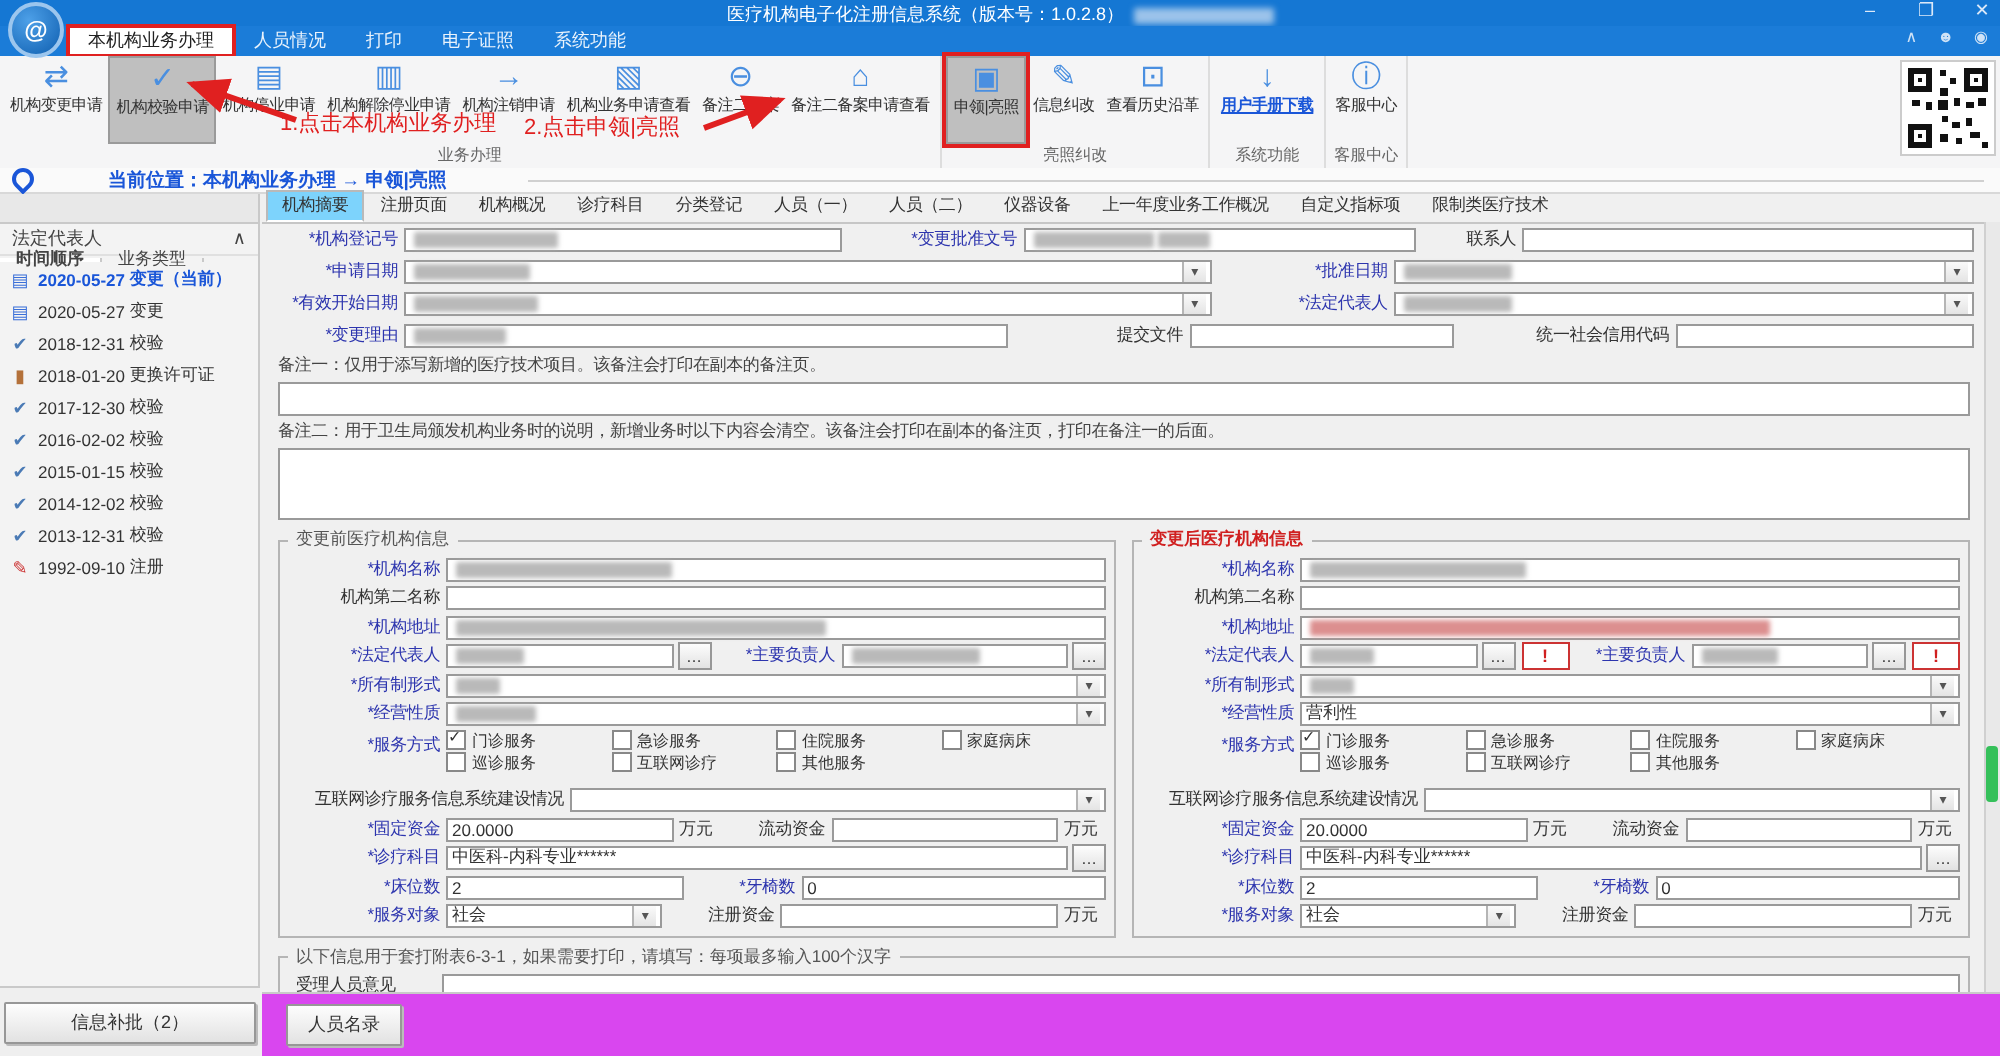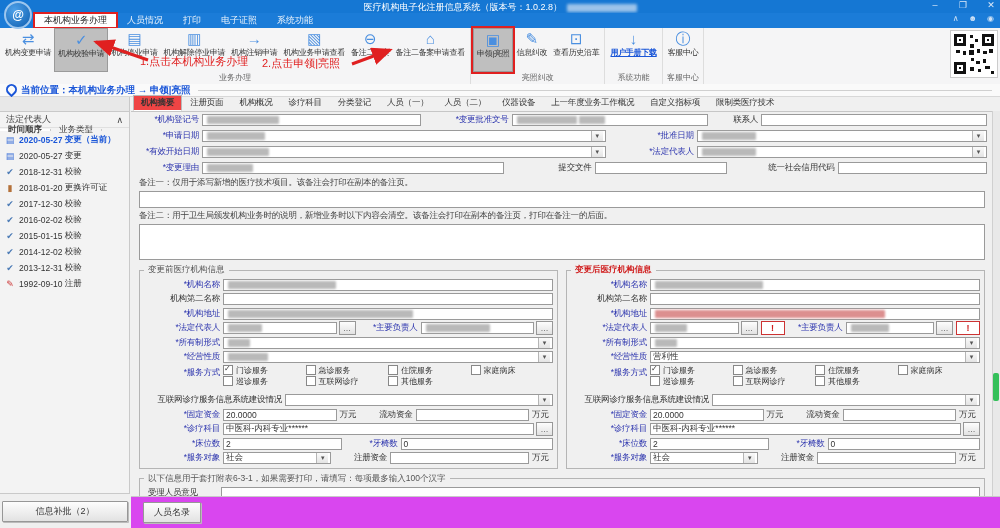--- a/index.html
+++ b/index.html
@@ -30,42 +30,42 @@
   .ritem.selected{background:#bfbfbf;border:1px solid #9a9a9a;}
   .ritem.redbox{outline:2px solid #e02020;outline-offset:0px;}
   .ritem.link .rlabel{color:#1a56d8;text-decoration:underline;font-weight:bold;}
   .rgroup-label{font-size:8px;color:#666;text-align:center;height:12px;line-height:12px;}
   #qr{position:absolute;right:2px;top:2px;width:46px;height:46px;background:#fff;border:1px solid #ccc;}
   
   .anno{position:absolute;color:#e02020;font-weight:normal;font-size:11px;white-space:nowrap;z-index:9;}
   .anno-svg{position:absolute;left:0;top:0;width:1000px;height:56px;pointer-events:none;z-index:8;}
   
   #breadcrumb{position:absolute;left:0;top:84px;width:1000px;height:13px;background:#fafafa;
-    border-bottom:1px solid #d8d8d8;display:flex;align-items:center;padding-left:4px;box-sizing:border-box;}
+    border-bottom:1px solid #d8d8d8;display:flex;align-items:center;padding-left:4px;box-sizing:border-box;gap:33px;}
   #breadcrumb .crumb{color:#1a56d8;font-weight:bold;font-size:9.5px;}
   .pin{width:7px;height:7px;border:2px solid #1a56d8;border-radius:50% 50% 50% 0;transform:rotate(-45deg);margin:0 4px 2px 2px;}
   #crumb-rule{flex:1;height:1px;background:#d0d0d0;margin:0 8px;}
   
   #sidebar{position:absolute;left:0;top:97px;width:130px;height:431px;background:#f3f3f3;border-right:1px solid #c9c9c9;box-sizing:border-box;}
   #side-tabs{display:flex;height:14px;border-bottom:1px solid #c9c9c9;background:#e8e8e8;}
   .side-tab{padding:1px 8px;font-size:8.5px;color:#444;border-right:1px solid #c9c9c9;display:flex;align-items:center;margin-top:32px;}
   .side-tab.active{background:#fff;font-weight:bold;}
   #side-head{height:15px;display:flex;align-items:center;justify-content:space-between;padding:0 6px;color:#444;font-size:9px;border-bottom:1px solid #e0e0e0;}
   #hist-list{padding-top:4px;}
   .hist-item{display:flex;align-items:center;height:16px;padding-left:4px;font-size:8.5px;color:#333;cursor:default;}
   .hist-item .hicon{width:12px;text-align:center;margin-right:3px;font-size:9px;}
   .hist-item.current{color:#1a56d8;font-weight:bold;}
   #side-bottom{position:absolute;left:0;bottom:0;width:130px;height:34px;border-top:1px solid #c9c9c9;display:flex;align-items:center;justify-content:center;background:#efefef;}
   .btn3d{background:linear-gradient(#fdfdfd,#e2e2e2);border:1px solid #979797;border-radius:1px;
     font-size:9px;color:#333;padding:3px 10px;box-shadow:1px 1px 0 #bbb;cursor:default;white-space:nowrap;}
   
   #main{position:absolute;left:131px;top:97px;width:869px;height:431px;background:#f0f0f0;box-sizing:border-box;}
   #main-tabs{display:flex;height:14px;border-bottom:1px solid #c6c6c6;align-items:flex-end;padding-left:2px;}
   .mtab{font-size:8.5px;color:#333;padding:1px 7px;border:1px solid transparent;white-space:nowrap;letter-spacing:-0.2px;}
-  .mtab.active{background:#ef4444;border:1px solid #b9b9b9;border-bottom-color:#fff;font-weight:bold;}
+  .mtab.active{background:#7dd3fc;border:1px solid #b9b9b9;border-bottom-color:#fff;font-weight:normal;}
   #form-area{position:absolute;left:0;top:14px;right:7px;bottom:32px;overflow:hidden;}
   .frow{display:flex;align-items:center;height:15px;margin:1px 6px;}
   .lbl{color:#2d35ae;font-size:8.5px;text-align:right;white-space:nowrap;letter-spacing:-0.2px;}
   .lbl2{color:#333;font-size:8.5px;text-align:right;white-space:nowrap;letter-spacing:-0.2px;}
   .w62{width:62px;} .w88{width:88px;} .w50{width:50px;} .w110{width:108px;} .w74{width:76px;}
   .inp{background:#fff;border:1px solid #9a9a9a;height:12px;display:flex;align-items:center;
     padding:0 2px;margin-left:3px;font-size:8.5px;position:relative;box-sizing:border-box;}
   .dd{margin-left:auto;width:11px;align-self:stretch;background:linear-gradient(#fafafa,#e4e4e4);
     border-left:1px solid #b5b5b5;display:flex;align-items:center;justify-content:center;color:#555;font-size:7px;}
   .morebtn{width:15px;height:12px;margin-left:2px;display:flex;align-items:center;justify-content:center;

